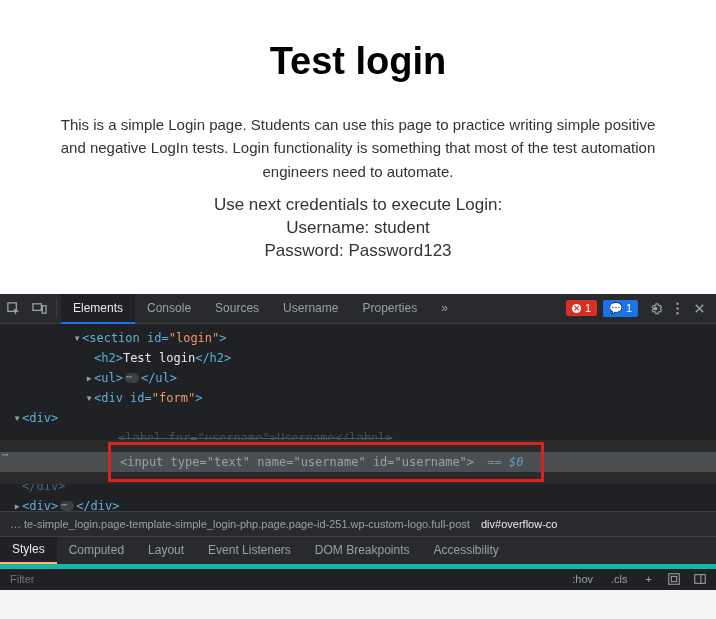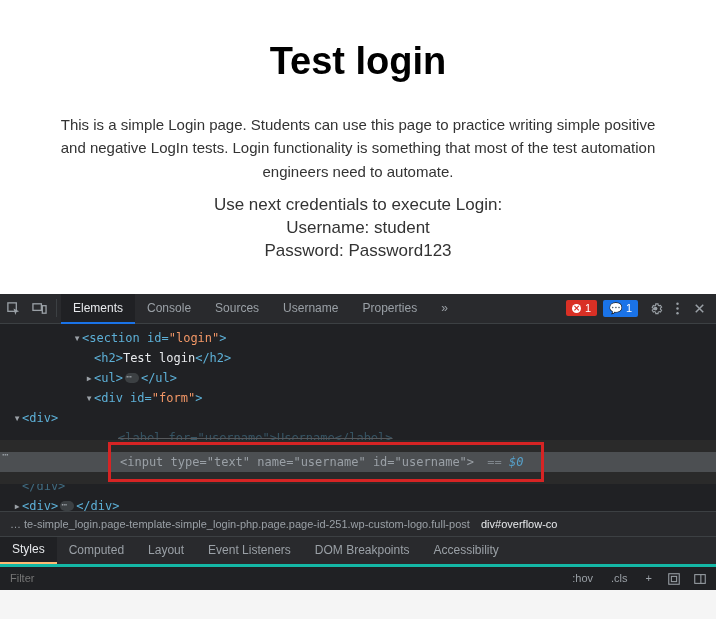--- a/index.html
+++ b/index.html
@@ -37,23 +37,23 @@
 .hl-line{position:absolute;left:0;right:0;top:128px;z-index:2;background:#4c4f52;padding:2px 0 2px 120px;line-height:16px}
 .hl-line .eq{color:#7f868c;margin-left:6px}
 .hl-line .dz{color:#56a0c9;font-style:italic}
 .i2{padding-left:84px}.i3{}.i4{padding-left:108px}
 .dots-gutter{position:absolute;left:2px;top:124px;color:#9aa0a6;font-size:11px;z-index:3}
 .crumbs{background:#292a2d;border-top:1px solid #3c4043;padding:6px 10px;font-size:11px;color:#9aa0a6;white-space:nowrap;overflow:hidden;font-family:-apple-system,Arial,sans-serif}
 .crumbs .sep{color:#5f6368;margin:0 1px}
 .styles-bar{background:#292a2d;border-top:1px solid #3c4043;display:flex;height:28px;align-items:stretch;font-family:-apple-system,Arial,sans-serif;font-size:12px}
 .styles-tab{padding:0 12px;display:flex;align-items:center;color:#9aa0a6;cursor:pointer}
 .styles-tab.active{color:#e8eaed;border-bottom:2px solid #fdba74;background:#202124}
-.filter-bar{background:#202124;border-top:3px solid #14b8a6;display:flex;align-items:center;height:26px;padding:0 6px;font-family:-apple-system,Arial,sans-serif;font-size:11px}
+.filter-bar{background:#202124;border-top:5px solid #14b8a6;display:flex;align-items:center;height:26px;padding:0 6px;font-family:-apple-system,Arial,sans-serif;font-size:11px}
 .filter-bar input{background:transparent;border:none;color:#9aa0a6;font-size:11px;outline:none;flex:1;padding:2px 4px}
-.fb-right{display:flex;align-items:flex-end;color:#9aa0a6;gap:6px}
+.fb-right{display:flex;align-items:center;color:#9aa0a6;gap:6px}
 .fb-btn{padding:2px 6px;cursor:pointer}
 .fb-ico{width:20px;display:flex;justify-content:center;cursor:pointer}
 </style>
 </head>
 <body>
 
 <div class="page">
   <h1>Test login</h1>
   <p>This is a simple Login page. Students can use this page to practice writing simple positive and negative LogIn tests. Login functionality is something that most of the test automation engineers need to automate.</p>
   <div class="cred-block">

